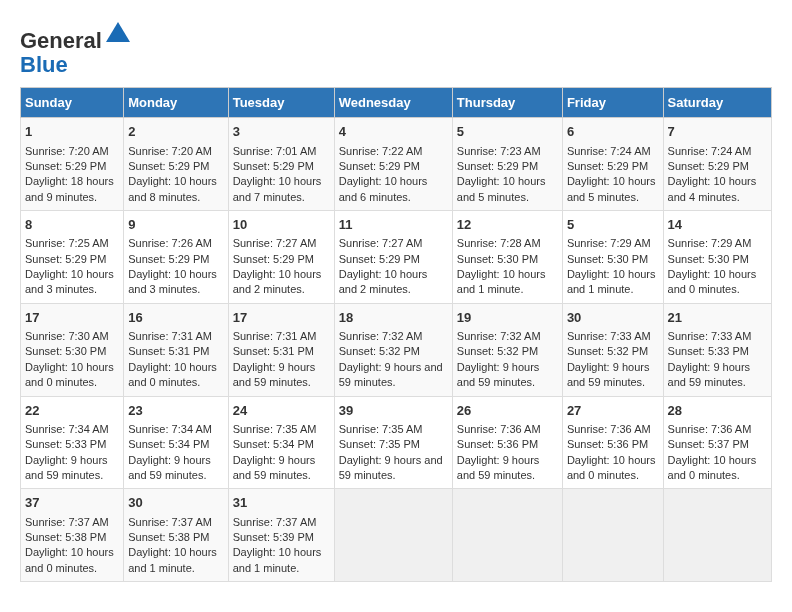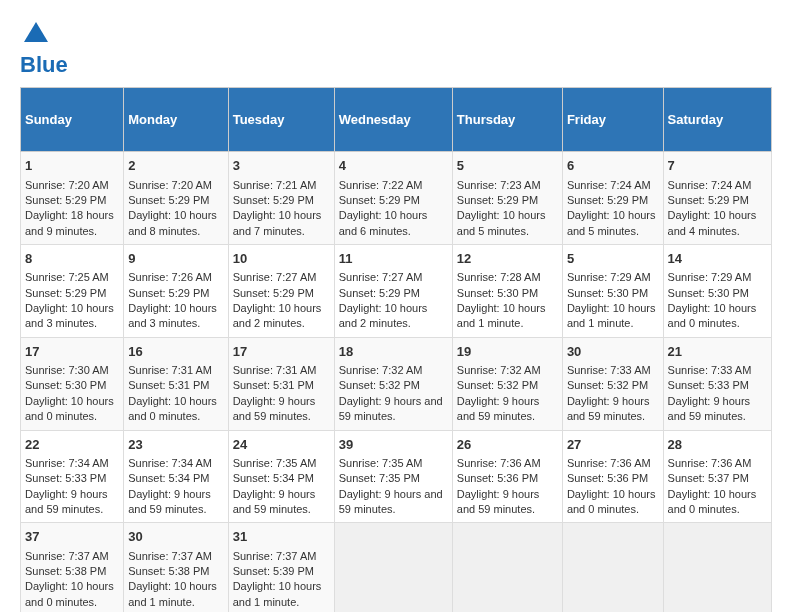--- a/index.html
+++ b/index.html
@@ -45,21 +45,21 @@
       color: #555;
     }
     table {
       width: 100%;
       border-collapse: collapse;
       font-size: 11px;
     }
     thead tr th {
       background-color: #2e75b6;
       color: #fff;
-      padding: 24px 4px;
+      padding: 7px 4px;
       text-align: left;
       font-size: 13px;
       font-weight: bold;
       border: 1px solid #ccc;
     }
     tbody tr td {
       vertical-align: top;
       padding: 5px 4px;
       border: 1px solid #ddd;
       color: #333;
@@ -81,21 +81,21 @@
       background-color: #f0f0f0 !important;
     }
   </style>
 </head>
 <body>
 
 <div class="header-area">
   <div class="logo">
     <div>
       <div class="logo-text">
-        <svg class="logo-icon" viewBox="0 0 28 28">
+        <span class="logo-general">General</span><svg class="logo-icon" viewBox="0 0 28 28">
             <polygon points="14,2 26,22 2,22" fill="#1a6bb5"></polygon>
           </svg><br>
         <span class="logo-blue">Blue</span>
       </div>
     </div>
   </div>
   <div class="title-area">
     <div class="main-title"></div>
     <div class="subtitle"></div>
   </div>
@@ -122,21 +122,21 @@
           <div>Daylight: 18 hours and 9 minutes.</div>
         </td>
         <td>
           <span class="day-num">2</span>
           <div>Sunrise: 7:20 AM</div>
           <div>Sunset: 5:29 PM</div>
           <div>Daylight: 10 hours and 8 minutes.</div>
         </td>
         <td>
           <span class="day-num">3</span>
-          <div>Sunrise: 7:21 AM</div>
+          <div>Sunrise: 7:01 AM</div>
           <div>Sunset: 5:29 PM</div>
           <div>Daylight: 10 hours and 7 minutes.</div>
         </td>
         <td>
           <span class="day-num">4</span>
           <div>Sunrise: 7:22 AM</div>
           <div>Sunset: 5:29 PM</div>
           <div>Daylight: 10 hours and 6 minutes.</div>
         </td>
         <td>

